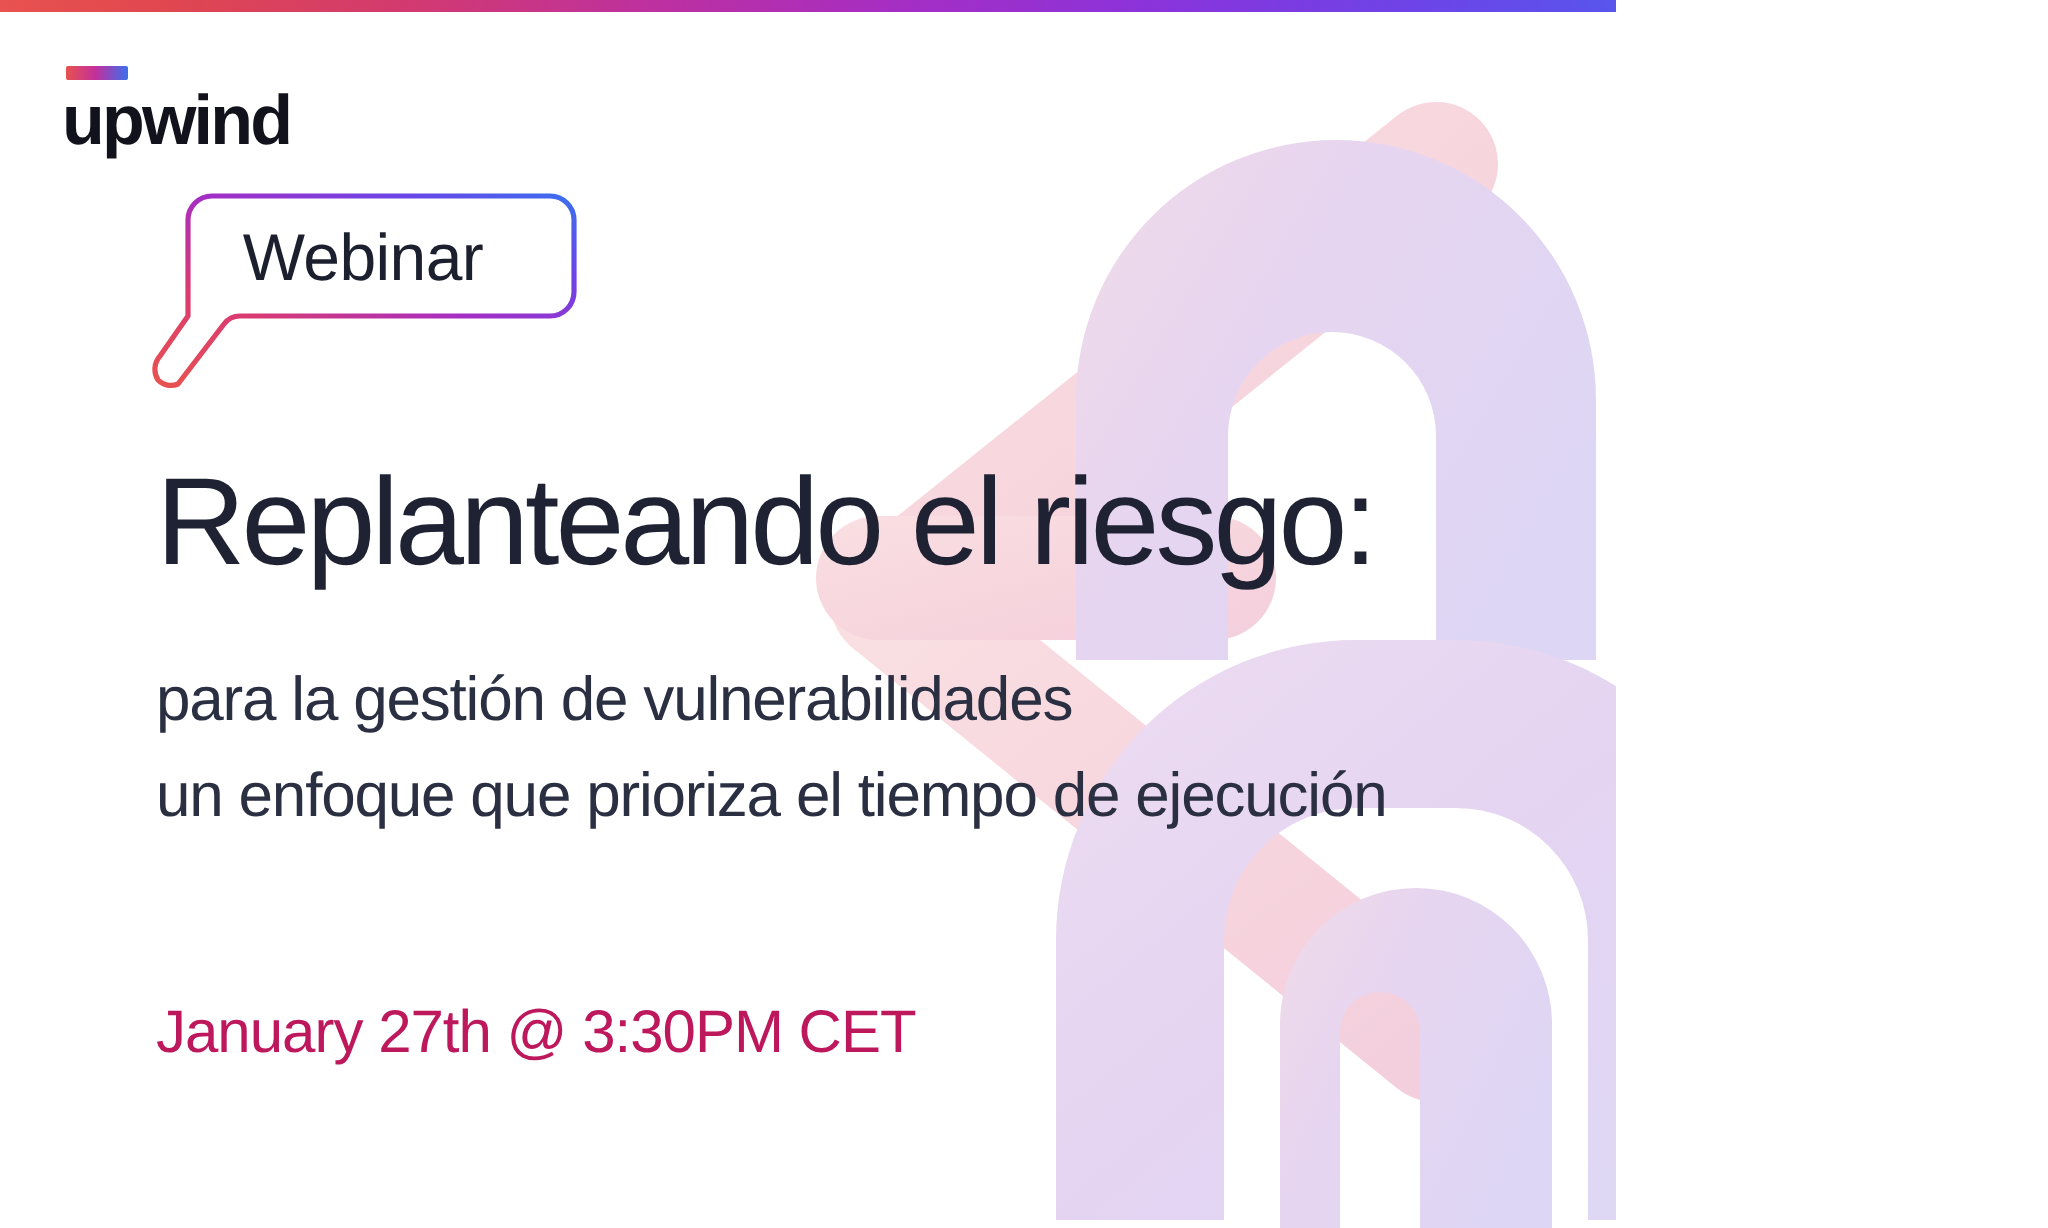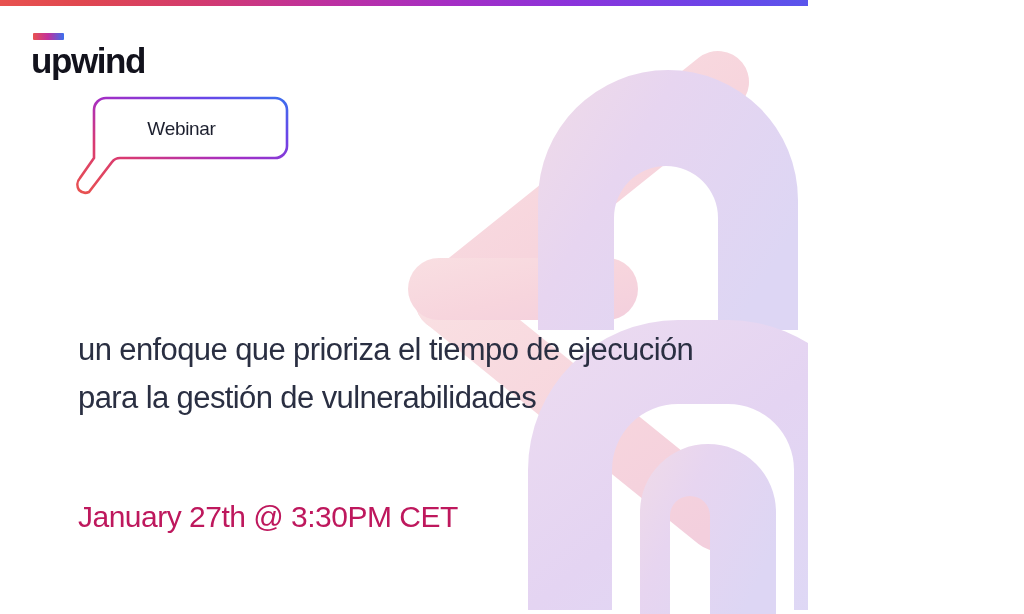--- a/index.html
+++ b/index.html
@@ -98,21 +98,21 @@
     height:106px;
   }
   .bubble-label {
     position:absolute;
     left:0; top:0;
     width:211px;
     height:65px;
     display:flex;
     align-items:center;
     justify-content:center;
-    font-size:19px;
+    font-size:33px;
     letter-spacing:-0.3px;
     color:#1c1f2e;
   }
 
   
   .headline {
     position:absolute;
     left:78px;
     top:228px;
     z-index:20;
@@ -251,21 +251,22 @@
                A 10 10 0 0 0 36 66
                L 13 96
                A 9 9 0 0 1 3 94
                A 10 10 0 0 1 4 82
                L 18 62
                Z" fill="none" stroke="url(#gBubble)" stroke-width="2.6" stroke-linejoin="round" stroke-linecap="round"></path>
     </svg>
     <div class="bubble-label">Webinar</div>
   </div>
 
+  <h1 class="headline">Replanteando el riesgo:</h1>
 
   <div class="subhead">
+    <span class="sub-line">para la gestión de vulnerabilidades</span>
     <span class="sub-line">un enfoque que prioriza el tiempo de ejecución</span>
-    <span class="sub-line">para la gestión de vulnerabilidades</span>
   </div>
 
   <div class="datetime">January 27th @ 3:30PM CET</div>
 
 </div>
 
 </body></html>

